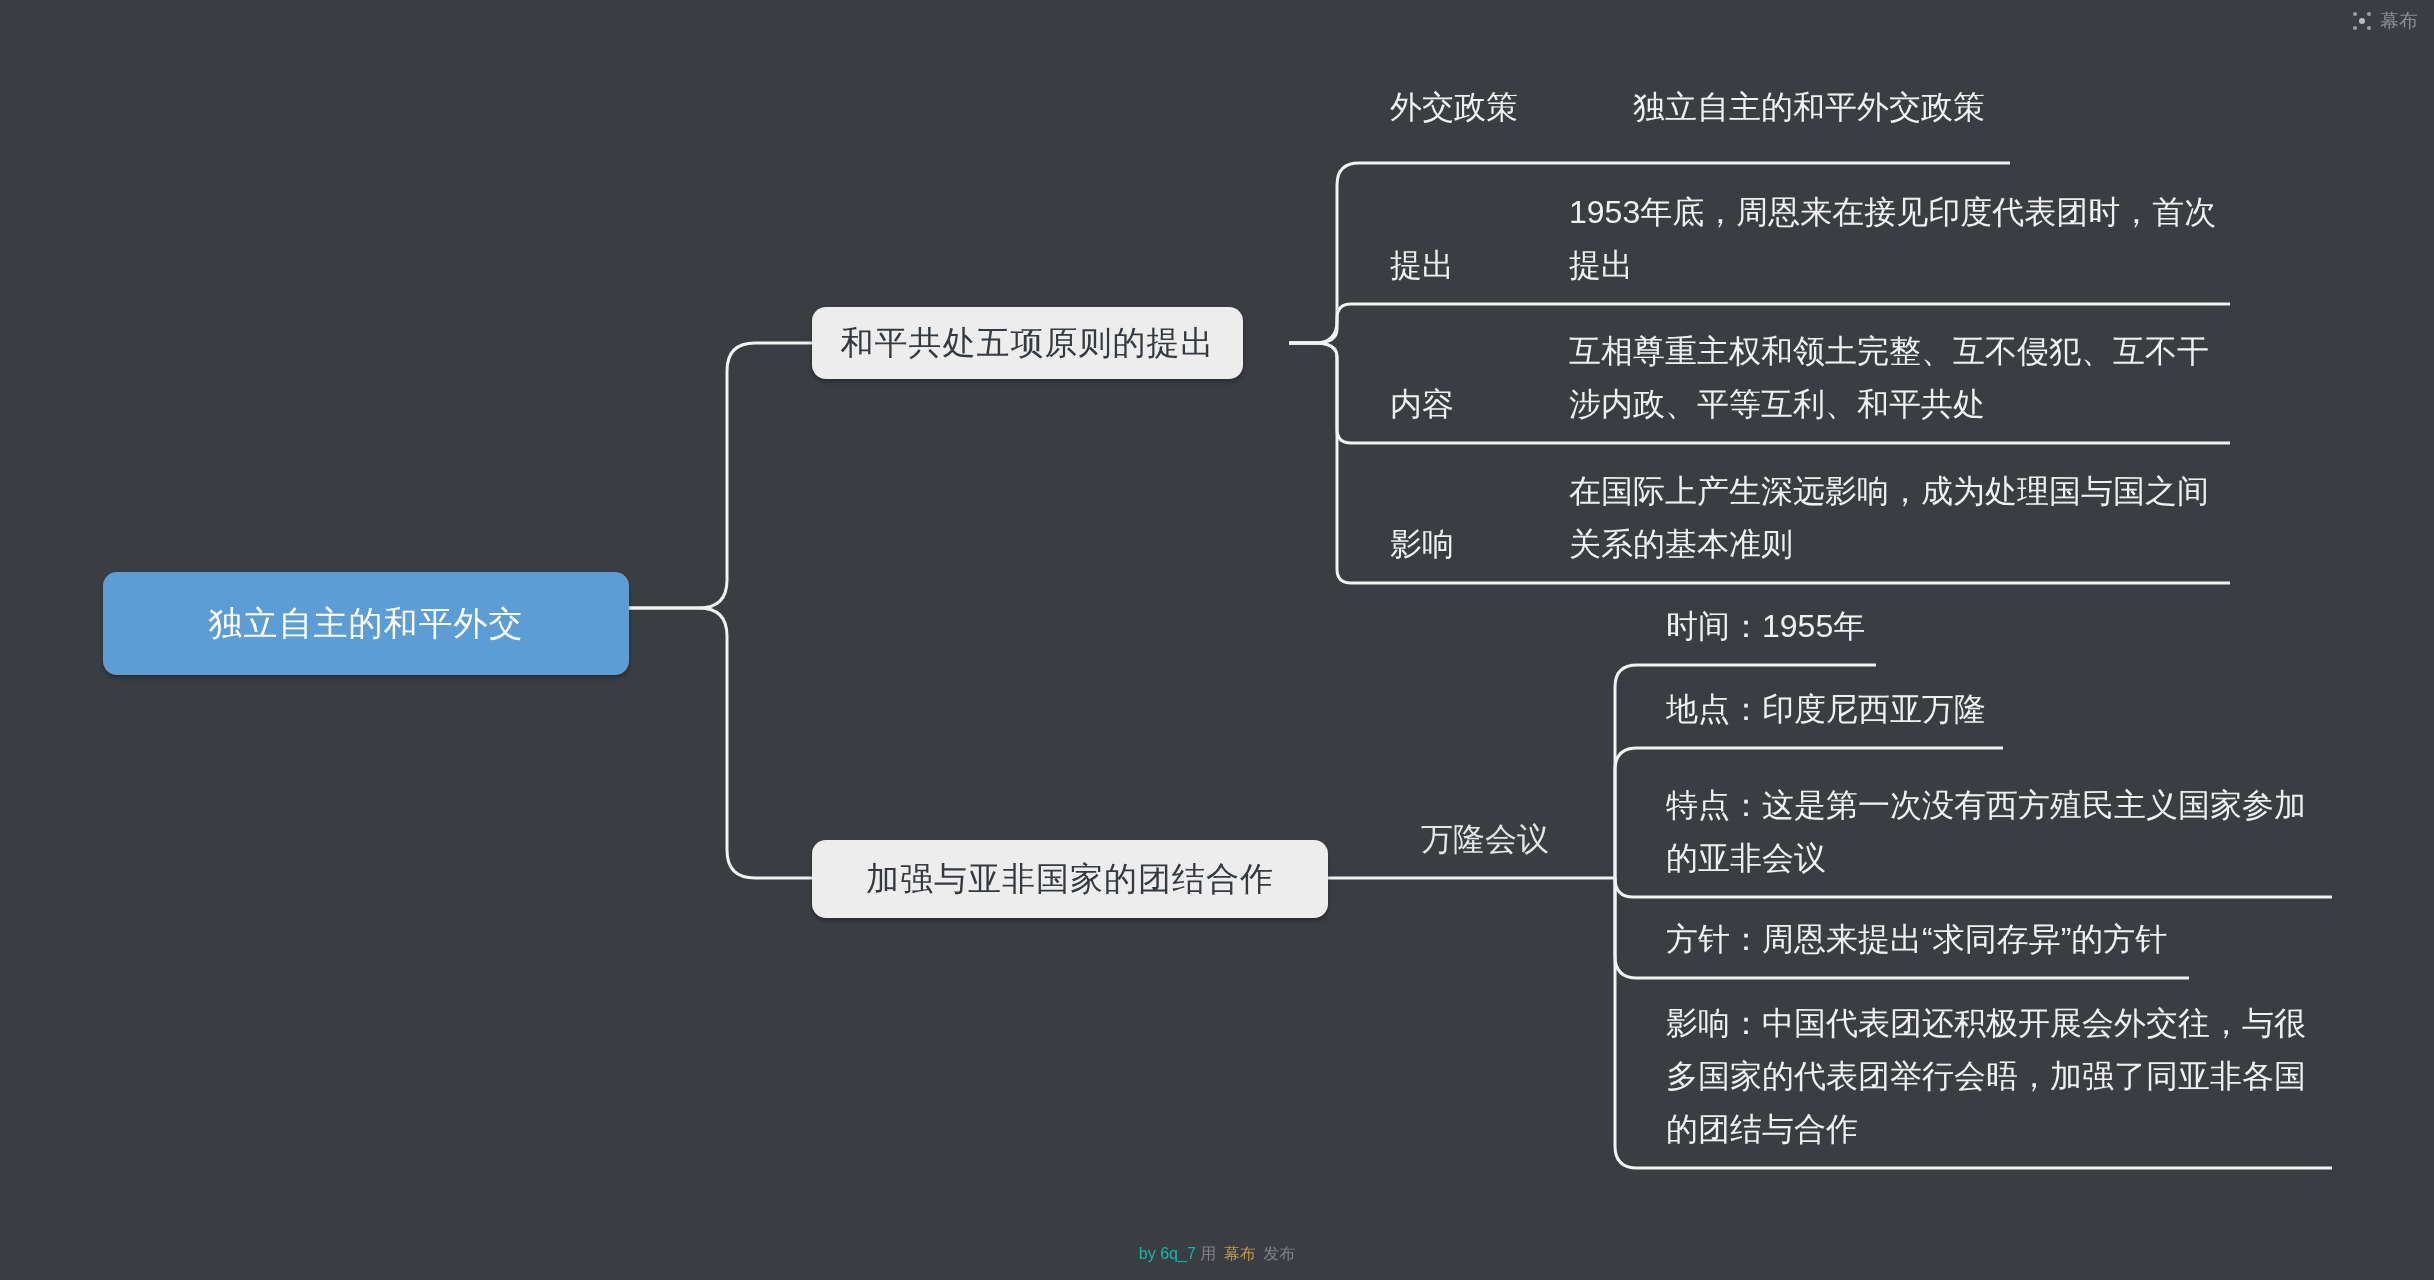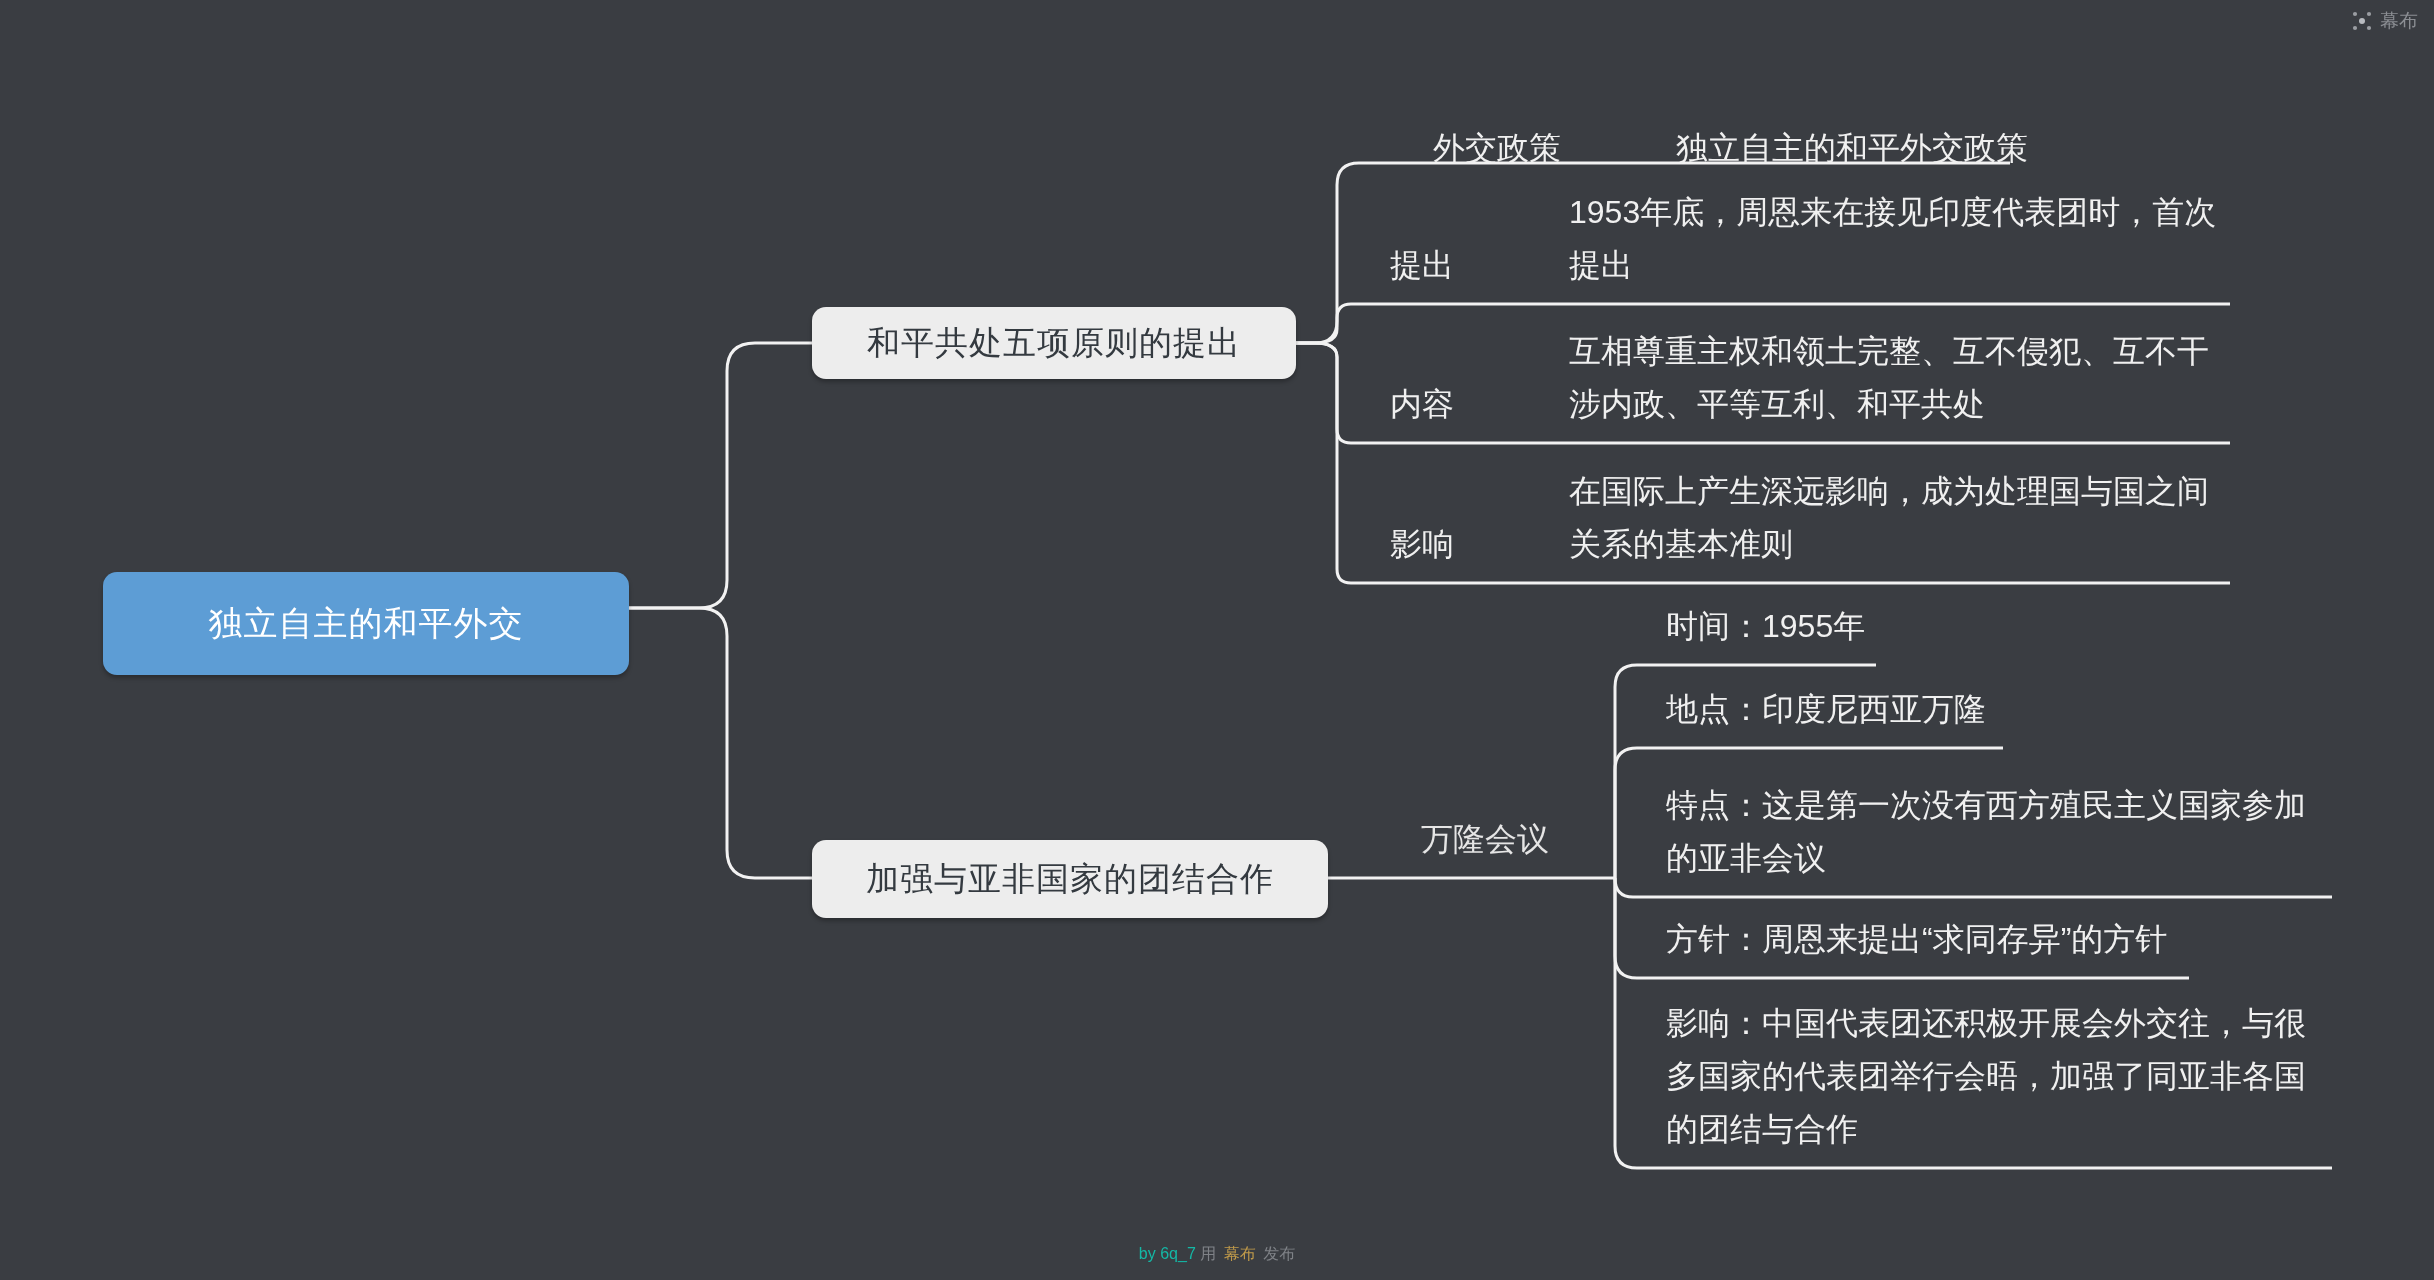--- a/index.html
+++ b/index.html
@@ -10,31 +10,31 @@
   svg.connectors{position:absolute;left:0;top:0;width:2434px;height:1280px;}
   svg.connectors path{fill:none;stroke:#f2f2f2;stroke-width:3;}
 
   .node-box{
     position:absolute;display:flex;align-items:center;justify-content:center;
     border-radius:14px;box-shadow:0 3px 4px rgba(0,0,0,.28);
     letter-spacing:1px;white-space:nowrap;
   }
   .root-box{left:103px;top:572px;width:526px;height:103px;background:#5d9dd5;color:#ffffff;font-size:34px;}
   .branch-box{background:#ededed;color:#343a40;font-size:33px;}
-  .b1-box{left:812px;top:307px;width:484px;height:72px;justify-content:center;}
+  .b1-box{left:812px;top:307px;width:431px;height:72px;justify-content:center;}
   .b2-box{left:812px;top:840px;width:516px;height:78px;}
 
   .row{
     position:absolute;display:flex;align-items:flex-end;
     color:#f0f0f0;font-size:32px;line-height:53px;
   }
   .row .label{white-space:nowrap;margin-right:115px;}
   .row .content{width:650px;}
   .b1row{left:1390px;}
-  .r-waijiao{bottom:1105px;margin-left:43px;} .r-waijiao .content{width:auto;white-space:nowrap;}
+  .r-waijiao{bottom:1146px;} .r-waijiao .content{width:auto;white-space:nowrap;}
   .r-tichu{bottom:988px;}
   .r-neirong{bottom:849px;}
   .r-yingxiang1{bottom:709px;}
 
   .wanlong-label{position:absolute;left:1421px;bottom:414px;color:#e5e5e5;font-size:32px;line-height:53px;white-space:nowrap;}
 
   .b2row{left:1666px;}
   .r-shijian{bottom:627px;}
   .r-didian{bottom:544px;}
   .r-tedian{bottom:395px;}

